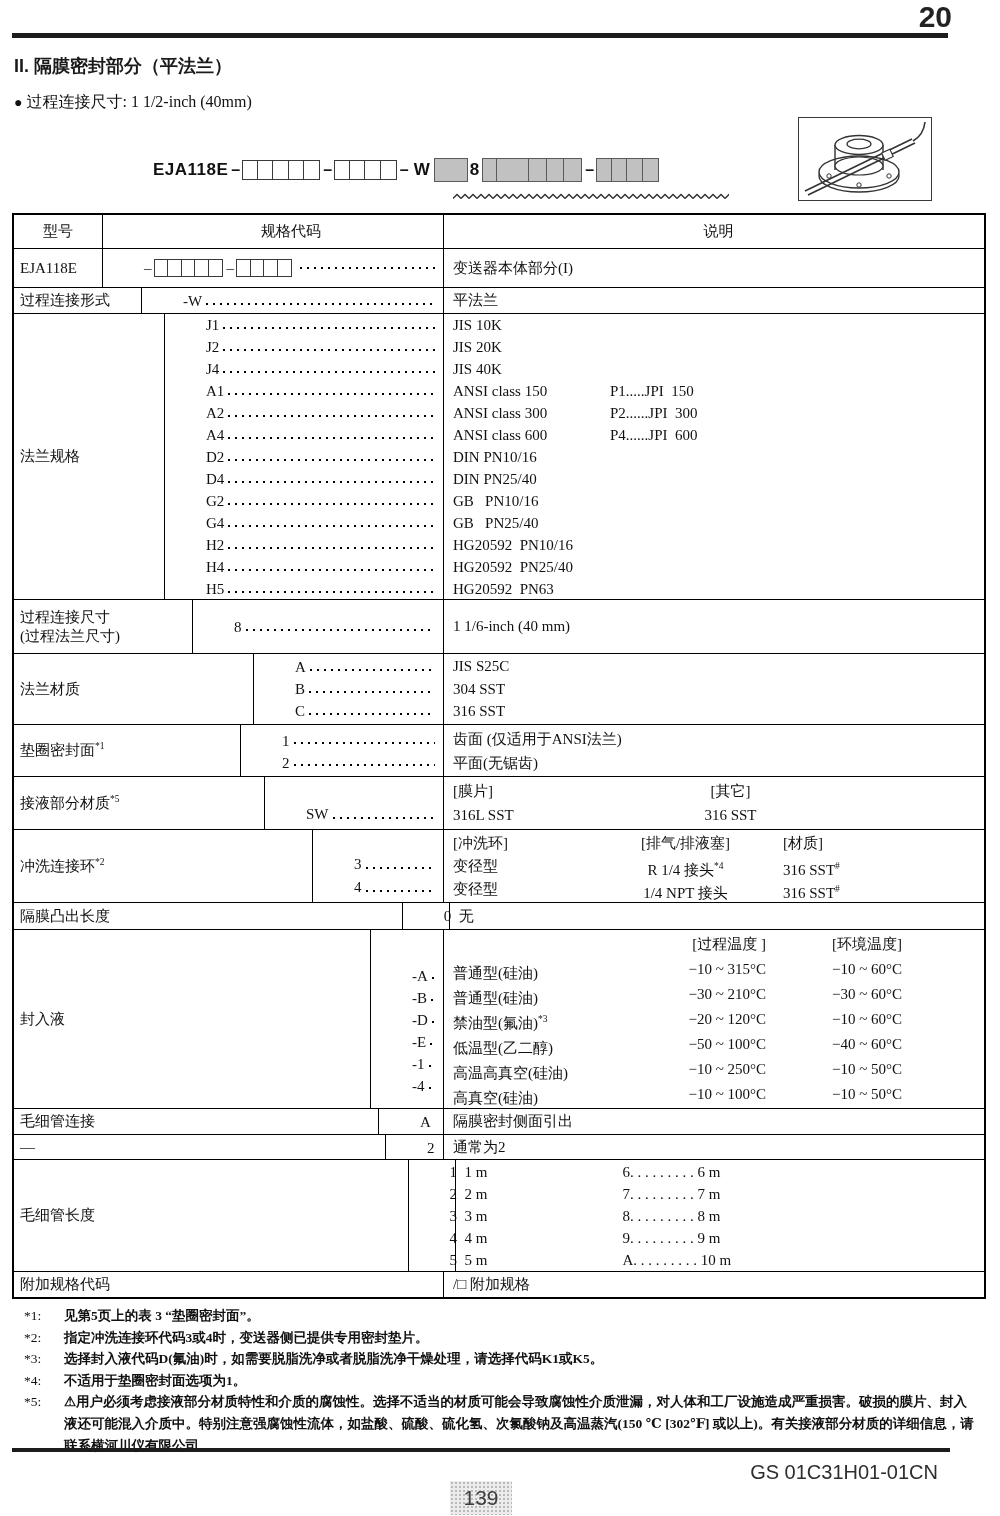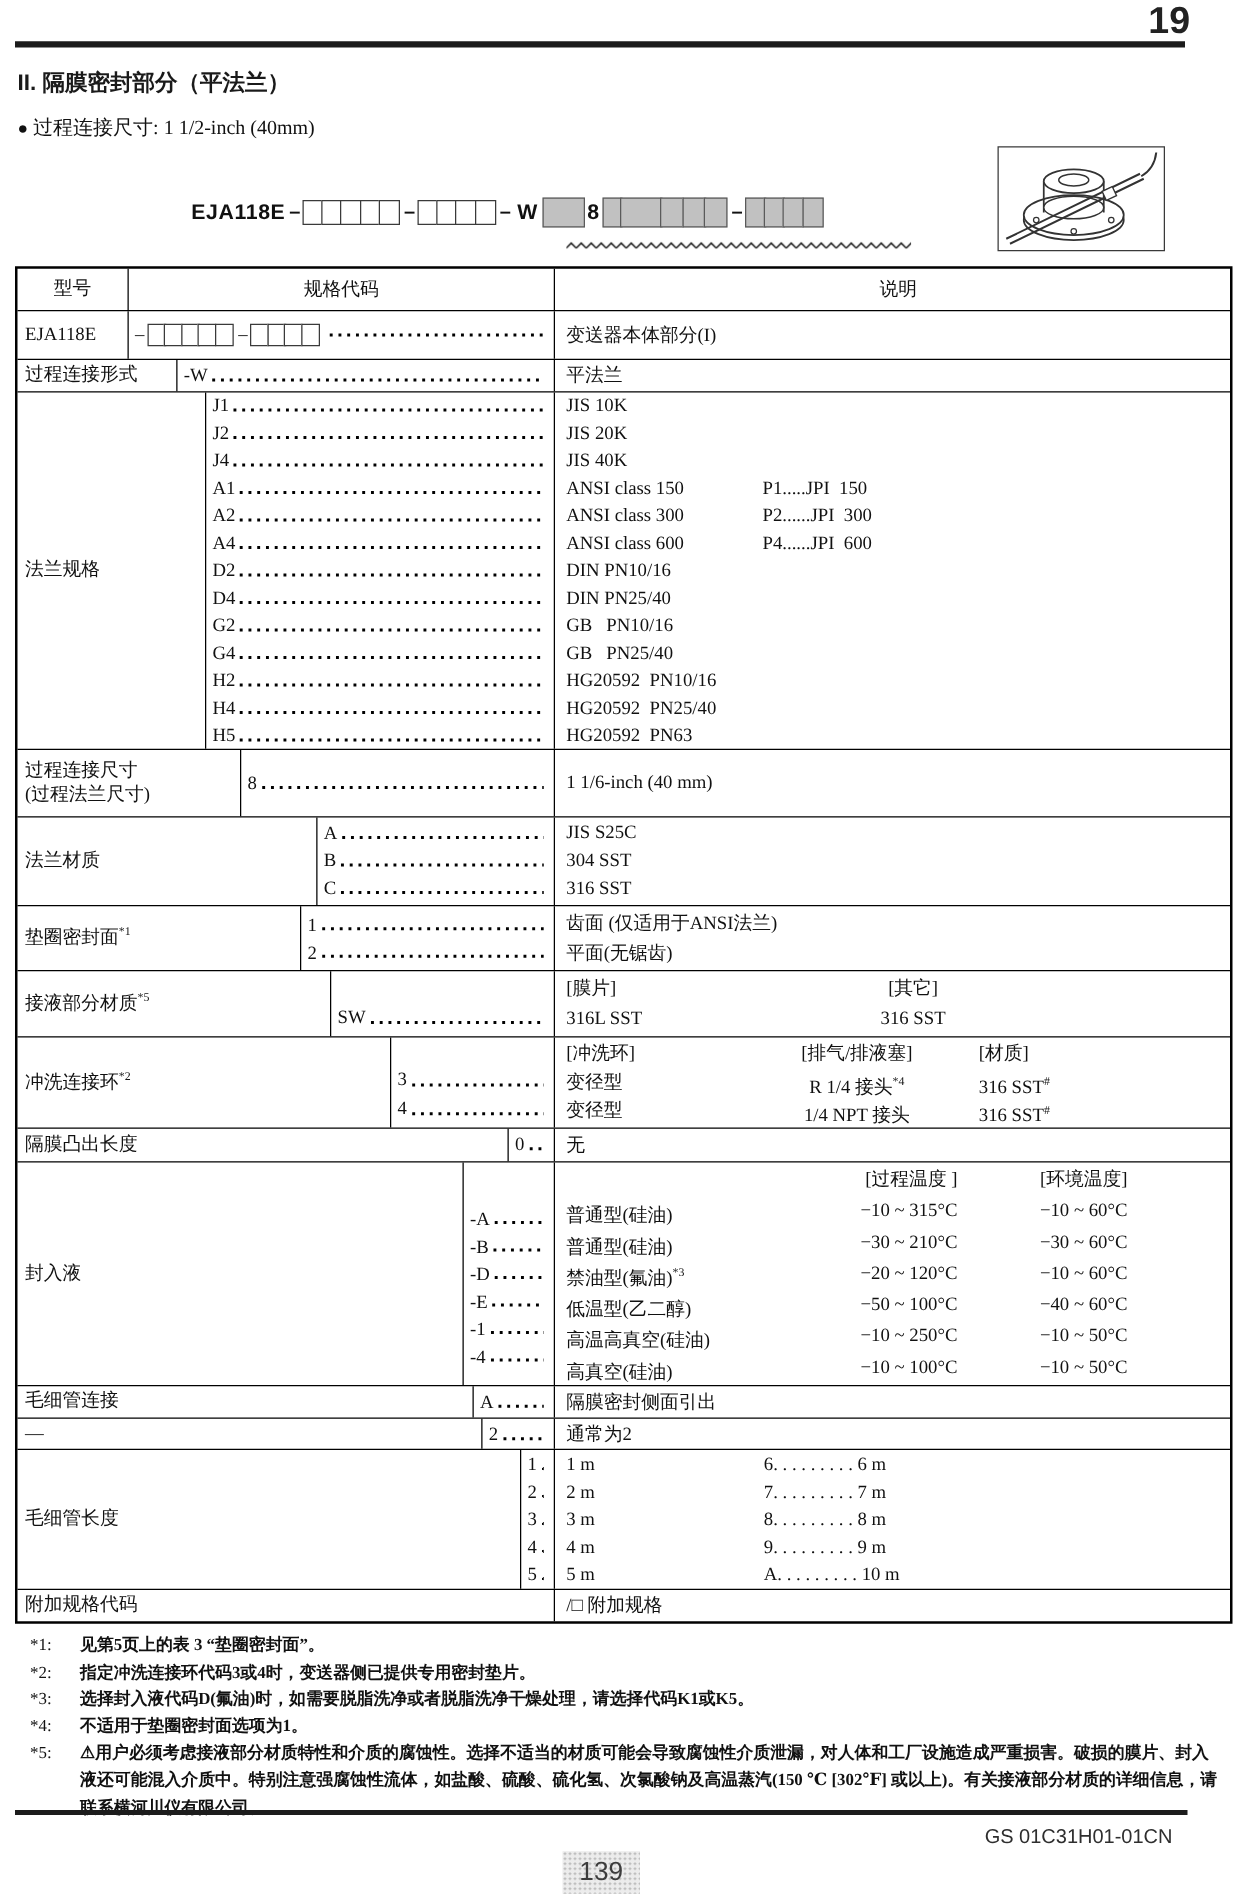--- a/index.html
+++ b/index.html
@@ -31,21 +31,21 @@
 
   
   .seal-box { position:absolute; left:798px; top:117px; width:134px; height:84px; border:1.5px solid #3a3a3a; background:#fff; }
 
   
   .tbl { position:absolute; left:12px; top:213px; width:974px; border:2px solid #000; background:#fff; font-size:15px; }
   .row { display:flex; border-top:1.5px solid #000; position:relative; }
   .row:first-child { border-top:none; }
   .lab { border-right:1.5px solid #000; display:flex; flex-direction:column; justify-content:center; padding:1px 6px; line-height:1.25; }
   .lab.nb { border-right:none; }
-  .codes { flex:1; display:flex; flex-direction:column; padding:13px 5px; min-width:0; }
+  .codes { flex:1; display:flex; flex-direction:column; padding:13px 5px; min-width:0;margin-left:36px; }
   .codes.vc { justify-content:center; }
   .codes.ve { justify-content:flex-end; padding-bottom:3px; }
   .desc { width:541px; border-left:1.5px solid #000; padding:1px 0 1px 9px; display:flex; flex-direction:column; }
   .desc.vc { justify-content:center; }
   .hcell { display:flex; align-items:center; justify-content:center; }
   .cl { display:flex; min-height:22px; line-height:22px; align-items:baseline; }
   .code { white-space:pre; }
   .leader { flex:1; align-self:flex-end; height:4px; margin:0 3px 6px 3px;
             background-image:radial-gradient(circle at 2px 2px,#000 1.15px,transparent 1.45px);
             background-size:7px 4px; background-repeat:repeat-x; }
@@ -59,34 +59,34 @@
   .cap1 { width:158px; white-space:pre; } .cap2 { white-space:pre; }
 
   
   .fns { position:absolute; left:24px; top:1305px; width:952px; font-size:13.5px; line-height:1.6; }
   .fn { display:flex; }
   .fnid { width:40px; flex:none; }
   .fntext { flex:1;font-weight:bold; }
 
   
   .rule-bot { position:absolute; left:12px; top:1448px; width:938px; height:4px; background:#1c1c1c; }
-  .doc-num { position:absolute; right:62px; top:1461px; font-size:16px; color:#2e2e2e; }
+  .doc-num { position:absolute; right:62px; top:1461px; font-size:20px; color:#2e2e2e; }
   .page-num { position:absolute; left:450px; top:1481px; width:62px; height:34px;
               background-color:#ececec;
               background-image:radial-gradient(#b9b9b9 0.9px, transparent 1px);
               background-size:4px 4px;
               display:flex; align-items:center; justify-content:center;
               font-size:21px; color:#3d3d3d; }
 </style>
 </head>
 <body>
 
 <div class="page">
 
-  <div class="top-num sans">19</div>
+  <div class="top-num sans">20</div>
   <div class="rule-top"></div>
 
   <div class="sec-title sans">II.  隔膜密封部分（平法兰）</div>
   <div class="bullet-line">
     <span class="bullet-glyph">●</span><span>过程连接尺寸: 1 1/2-inch (40mm)</span>
   </div>
 
   <div class="mc">
     <span class="pref">EJA118E</span>
     <span class="mdash">–</span>

